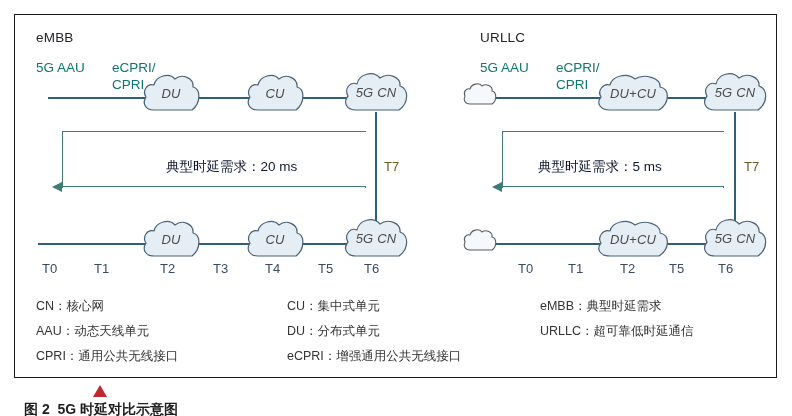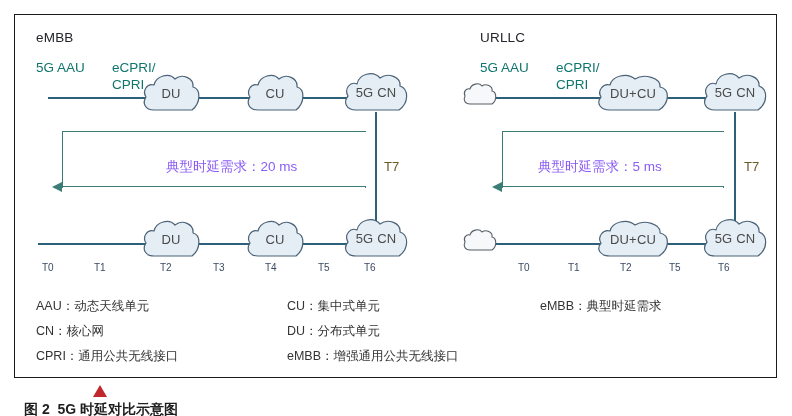--- a/index.html
+++ b/index.html
@@ -19,23 +19,23 @@
     width:763px;height:364px;
     border:1.6px solid #1b1b1b;
     background:#fff;
     box-sizing:border-box;
   }
 
   
   .t{position:absolute;white-space:pre;line-height:1.15;}
   .sec-title{font-size:13.5px;color:#23252b;letter-spacing:.2px;}
   .hdr{font-size:13.5px;color:#0f766e;}
-  .tick{font-size:10px;color:#3b4a63;}
+  .tick{font-size:13px;color:#3b4a63;}
   .t7{font-size:13px;color:#6b5a22;}
-  .lat{font-size:13.5px;color:#8b5cf6;}
+  .lat{font-size:13.5px;color:#0f172a;}
 
   
   .hline{position:absolute;height:1.6px;background:#2e6079;}
   .vline{position:absolute;width:1.6px;background:#2e6079;}
 
   
   .bracket{position:absolute;box-sizing:border-box;
     border:1.5px solid #3c7d78;border-right:none;}
   .bracket.rt{border:1.5px solid #3c7d78;border-left:none;}
   .arrowhead{position:absolute;width:0;height:0;
@@ -44,20 +44,21 @@
     border-right:10px solid #3c7d78;}
 
   
   .cloud{position:absolute;}
   .cloud svg{display:block;overflow:visible;}
   .cloud .lbl{
     position:absolute;left:0;top:0;width:100%;height:100%;
     display:flex;align-items:center;justify-content:center;
     font-size:13px;color:#4a4a4a;pointer-events:none;
     letter-spacing:.2px;
+    font-style:italic;
   }
 
   
   .legcol{position:absolute;}
   .legcol .row{font-size:12.5px;color:#333;margin-bottom:8px;white-space:pre;}
 
   
   .caption{position:absolute;left:24px;top:385px;display:flex;align-items:center;gap:4px;flex-direction:column;}
   .caption .tri{
     width:0;height:0;
@@ -213,33 +214,34 @@
     <div class="lbl">5G CN</div>
   </div>
 
   <div class="t tick" style="left:518px;top:262px;">T0</div>
   <div class="t tick" style="left:568px;top:262px;">T1</div>
   <div class="t tick" style="left:620px;top:262px;">T2</div>
   <div class="t tick" style="left:669px;top:262px;">T5</div>
   <div class="t tick" style="left:718px;top:262px;">T6</div>
 
   <div class="legcol" style="left:36px;top:298px;">
+    <div class="row">CN：核心网</div>
     <div class="row">AAU：动态天线单元</div>
-    <div class="row">CN：核心网</div>
     <div class="row">CPRI：通用公共无线接口</div>
   </div>
 
   <div class="legcol" style="left:287px;top:298px;">
     <div class="row">CU：集中式单元</div>
     <div class="row">DU：分布式单元</div>
-    <div class="row">eMBB：增强通用公共无线接口</div>
+    <div class="row">eCPRI：增强通用公共无线接口</div>
   </div>
 
   <div class="legcol" style="left:540px;top:298px;">
     <div class="row">eMBB：典型时延需求</div>
+    <div class="row">URLLC：超可靠低时延通信</div>
   </div>
 
   <div class="caption">
     <span class="tri"></span>
     <span class="ctext">图 2  5G 时延对比示意图</span>
   </div>
 
 </div>
 
 </body></html>

